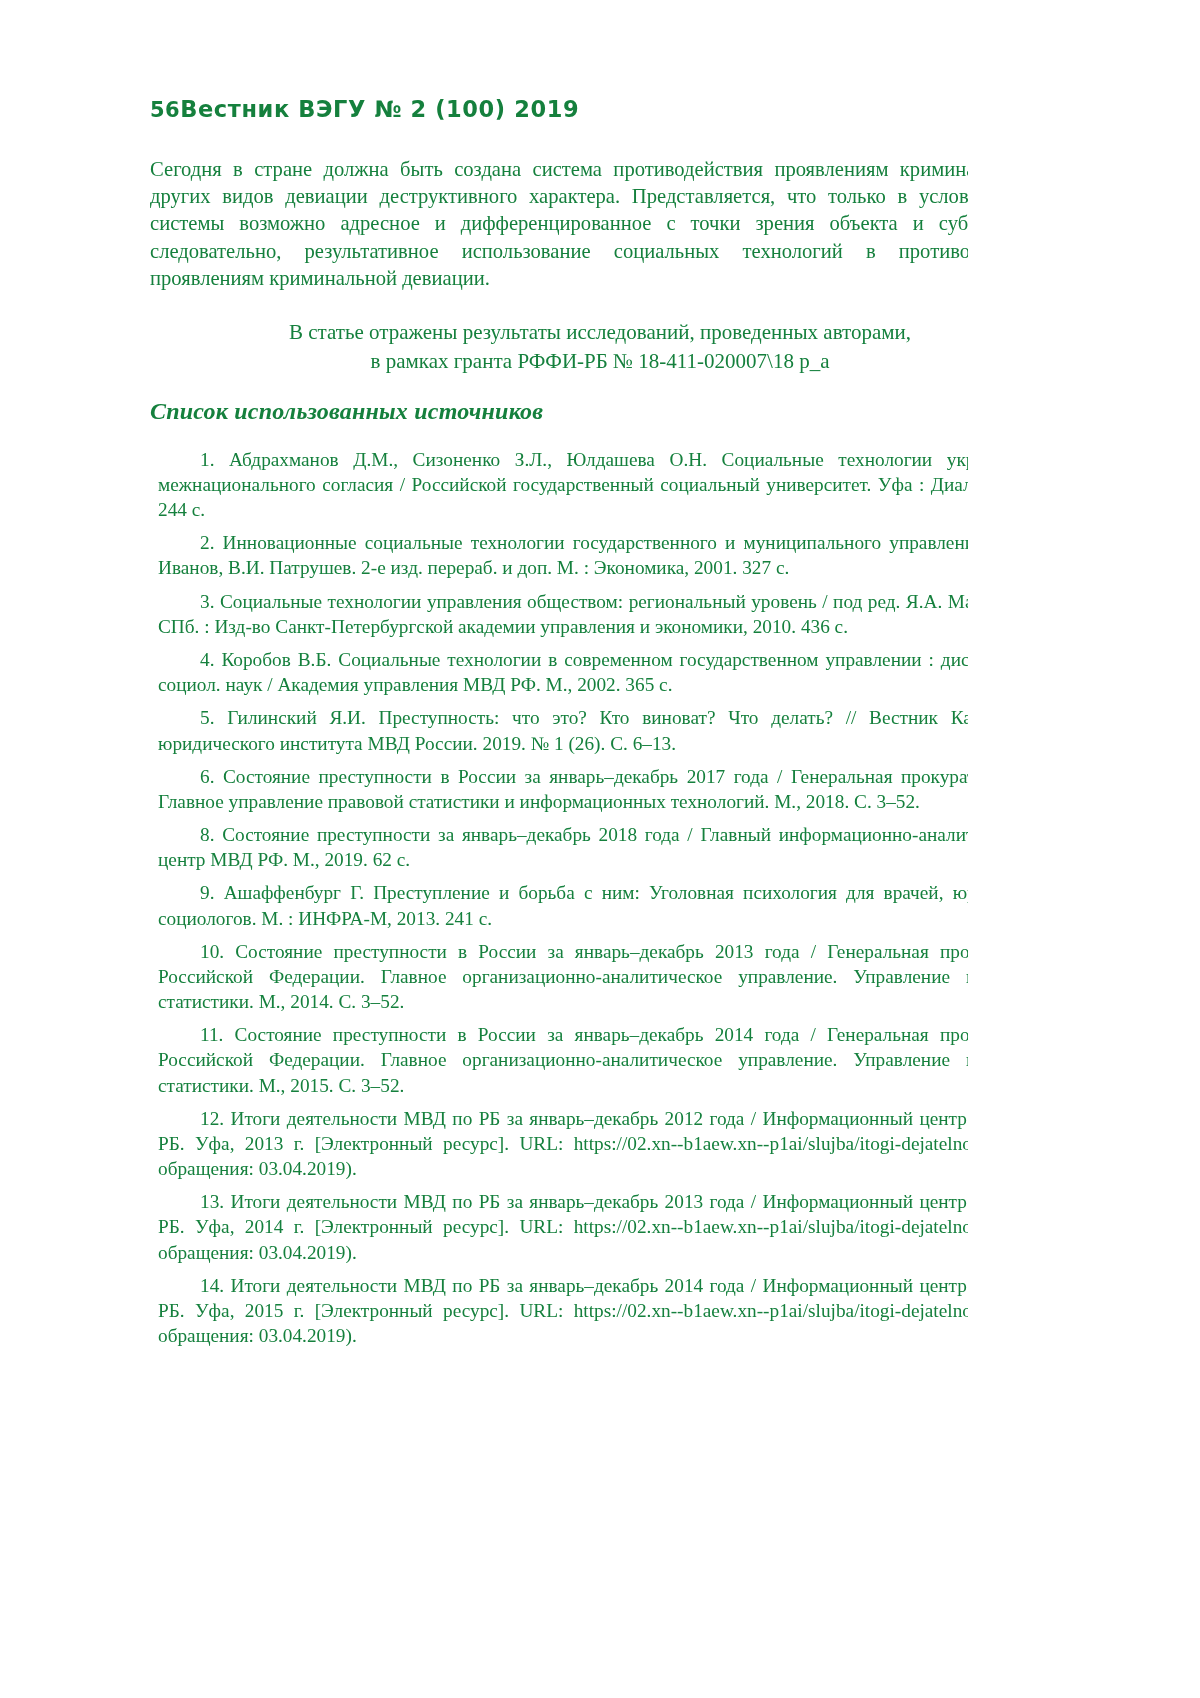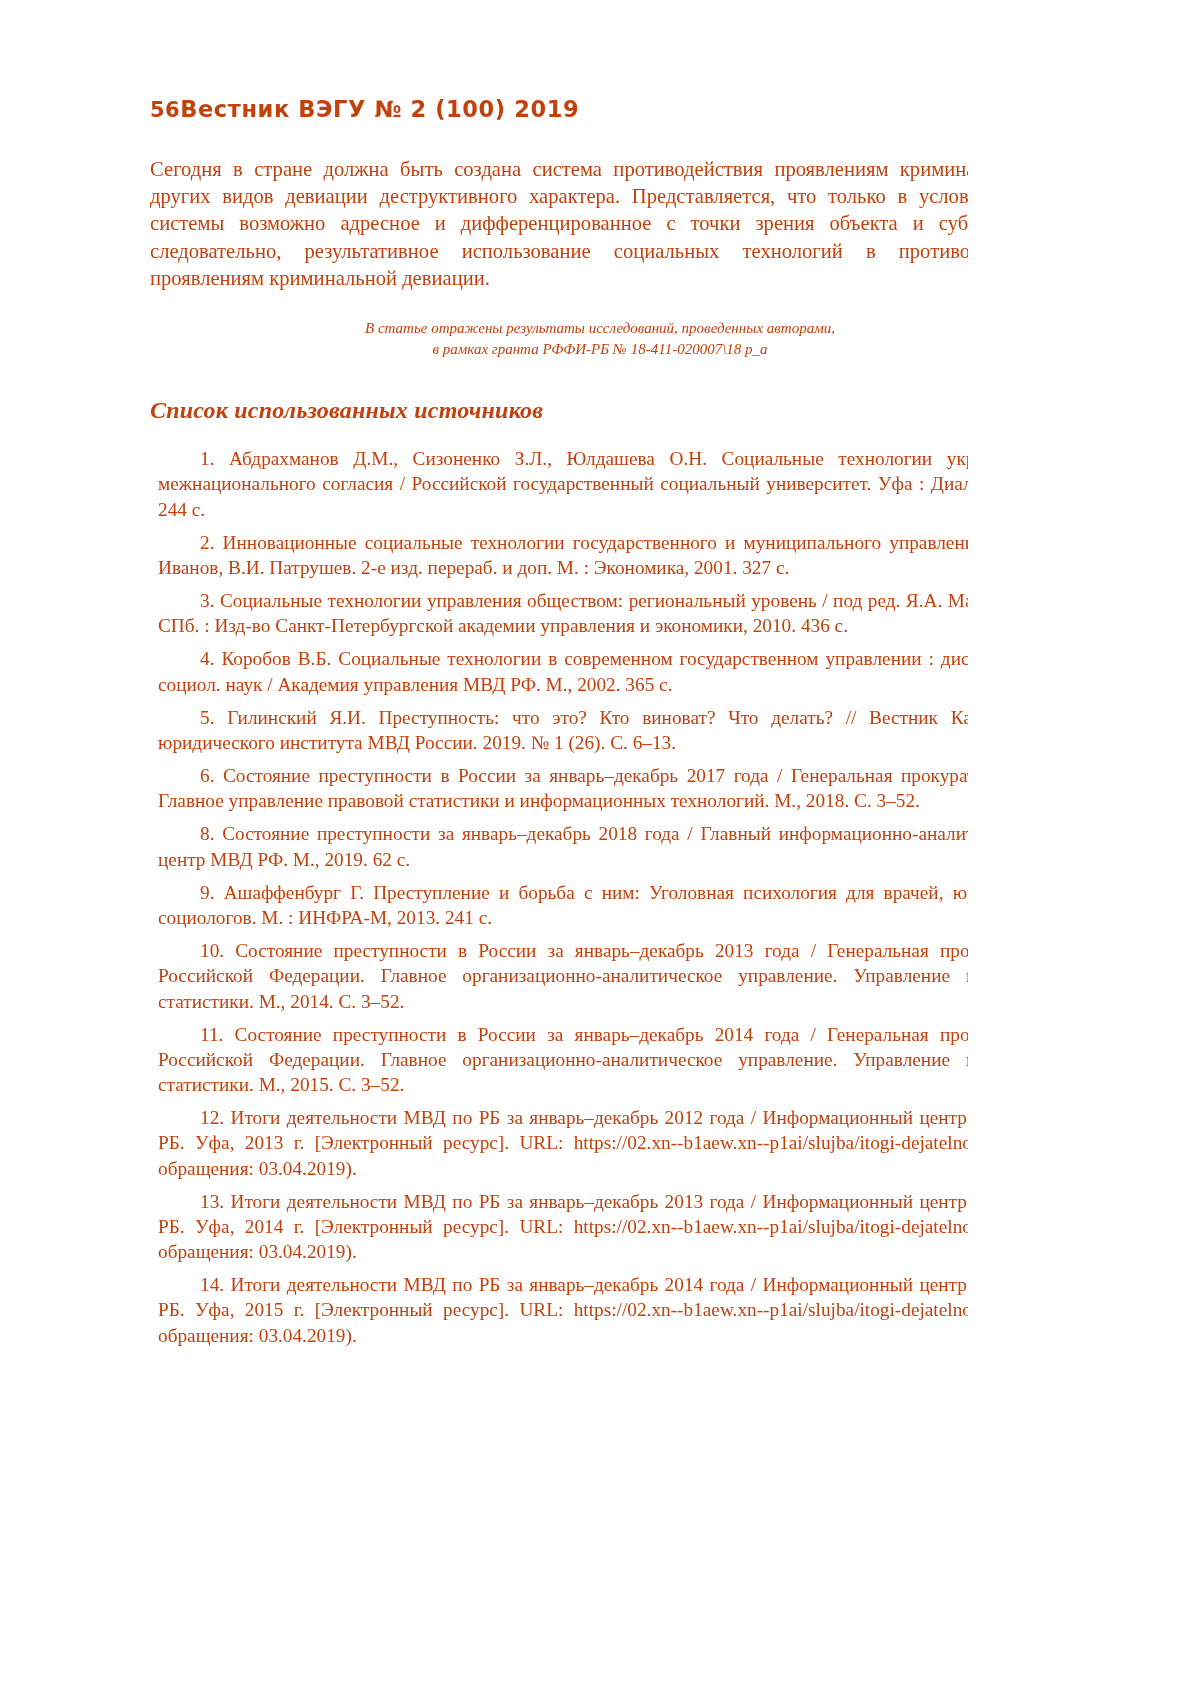--- a/index.html
+++ b/index.html
@@ -8,21 +8,21 @@
     background: #ffffff;
   }
   .page {
     position: relative;
     width: 968px;
     height: 1698px;
     background: #ffffff;
     box-sizing: border-box;
     overflow: hidden;
     font-family: "Liberation Serif", "DejaVu Serif", serif;
-    color: #c2410c;
+    color: #15803d;
   }
   .content {
     position: absolute;
     left: 150px;
     top: 96px;
     width: 900px;
   }
   
   .running-head {
     display: flex;
@@ -49,25 +49,24 @@
     line-height: 1.32;
     text-align: justify;
     text-align-last: left;
     text-indent: 0;
     hyphens: manual;
     margin: 0 0 26px 0;
   }
 
   
   .note {
-    font-style: italic;
-    font-size: 15px;
+    font-size: 21px;
     line-height: 1.38;
     text-align: center;
-    margin: 0 0 38px 0;
+    margin: 0 0 22px 0;
   }
   .note .line {
     display: block;
   }
 
   
   .section-title {
     font-style: italic;
     font-weight: bold;
     font-size: 24px;

